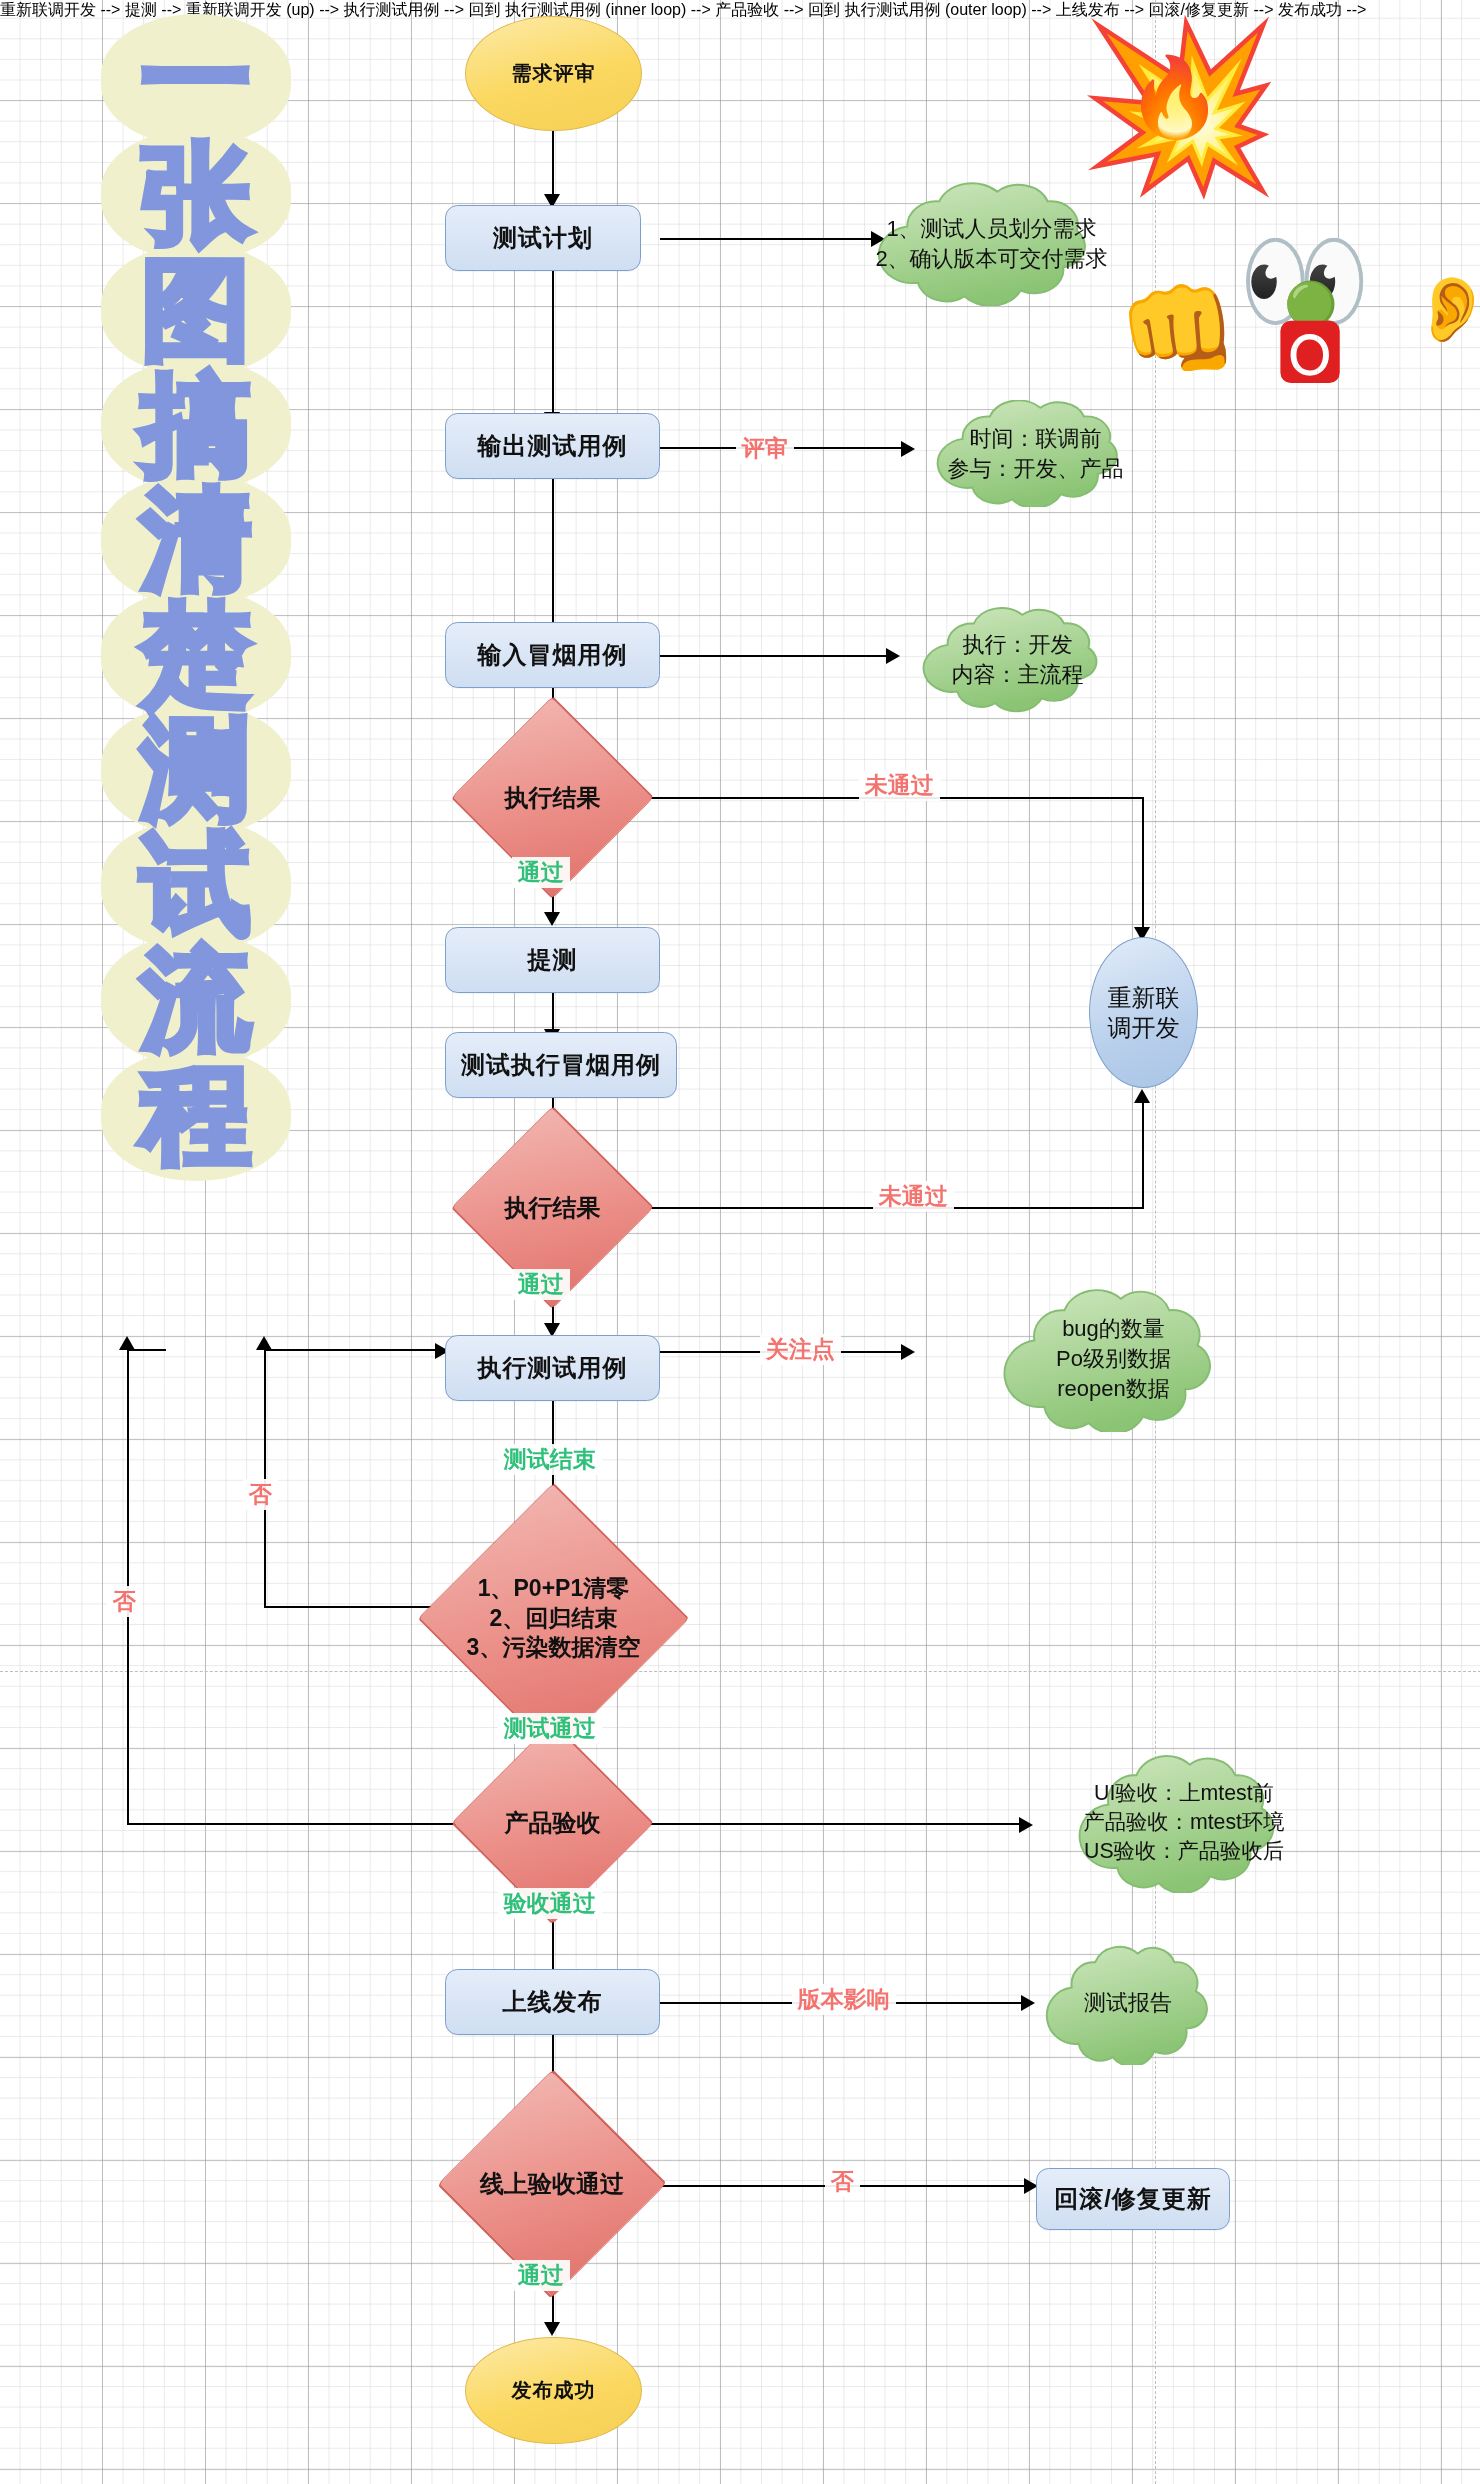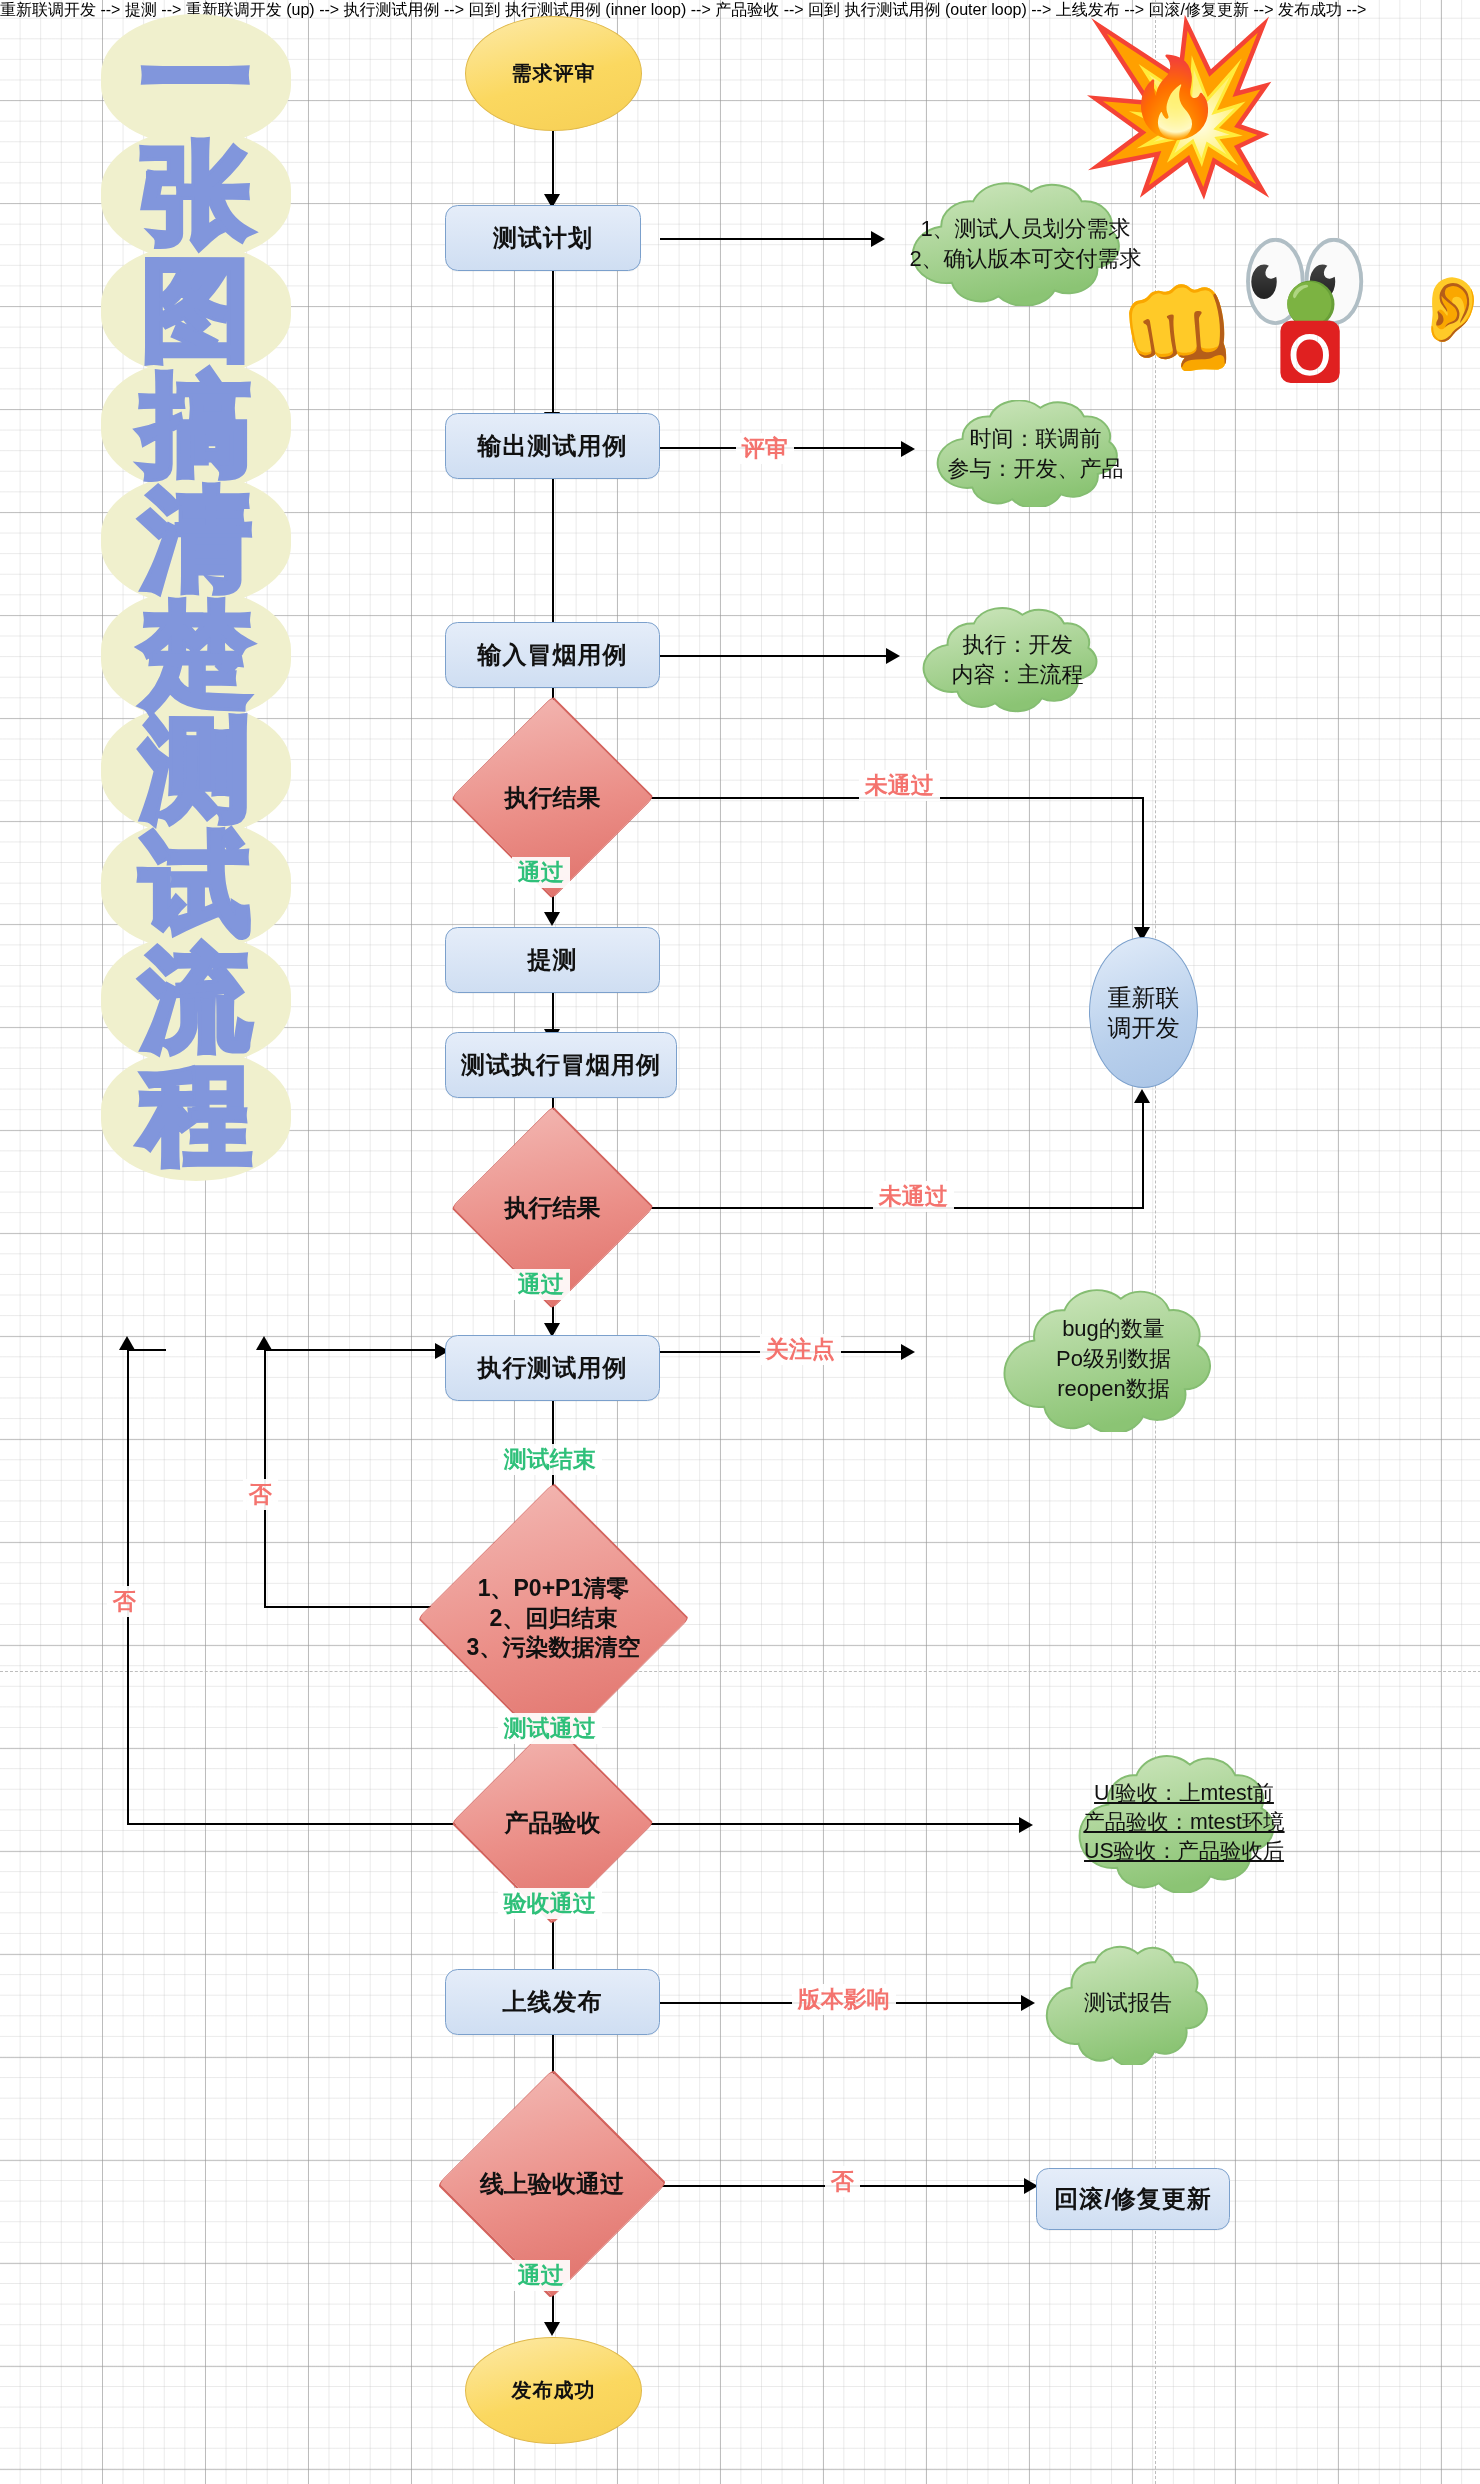--- a/index.html
+++ b/index.html
@@ -314,21 +314,21 @@
 
   <div class="node diamond" style="left:443px;top:2150px;width:218px;height:68px;">
     <div class="dshape" style="transform:rotate(45deg) scale(.74,2.4);"></div>
     <div class="dtxt">线上验收通过</div>
   </div>
 
   <div class="node proc" style="left:1036px;top:2152px;width:194px;height:62px;margin-top:16px;">回滚/修复更新</div>
   <div class="node term" style="left:465px;top:2337px;width:177px;height:107px;">发布成功</div>
 
   
-  <div class="cloud" style="left:885px;top:182px;width:281px;height:124px;">
+  <div class="cloud" style="left:851px;top:182px;width:281px;height:124px;">
     <svg viewBox="0 0 290 128" preserveAspectRatio="none">
       <defs>
           <linearGradient id="cg1" x1="0" y1="0" x2="0.35" y2="1">
         <stop offset="0" stop-color="#cfe7bf"></stop>
             <stop offset="1" stop-color="#8bc474"></stop>
           </linearGradient>
         </defs>
       <path d="M58 46 a30 26 0 0 1 33 -26 a36 28 0 0 1 60 -10 a32 26 0 0 1 52 10 a28 24 0 0 1 30 30
                a26 22 0 0 1 -14 38 a30 24 0 0 1 -44 24 a34 26 0 0 1 -58 6 a30 24 0 0 1 -48 -14
                a26 22 0 0 1 -11 -58 z" fill="url(#cg1)" stroke="#85bd72" stroke-width="2"></path>
@@ -379,21 +379,21 @@
         </defs>
       <path d="M56 56 a29 27 0 0 1 31 -31 a35 30 0 0 1 58 -12 a31 28 0 0 1 50 12 a27 26 0 0 1 29 36
                a25 24 0 0 1 -13 45 a29 26 0 0 1 -43 28 a33 28 0 0 1 -56 7 a29 26 0 0 1 -46 -17
                a25 24 0 0 1 -10 -68 z" fill="url(#cg4)" stroke="#85bd72" stroke-width="2"></path>
     </svg>
     <div class="ctxt">bug的数量
 Po级别数据
 reopen数据</div>
   </div>
 
-  <div class="cloud" style="left:1058px;top:1752px;width:252px;height:141px;text-decoration:underline;">
+  <div class="cloud" style="left:1058px;top:1752px;width:252px;height:141px;">
     <svg viewBox="0 0 260 145" preserveAspectRatio="none">
       <defs>
           <linearGradient id="cg5" x1="0" y1="0" x2="0.35" y2="1">
         <stop offset="0" stop-color="#cfe7bf"></stop>
             <stop offset="1" stop-color="#8bc474"></stop>
           </linearGradient>
         </defs>
       <path d="M52 54 a27 26 0 0 1 29 -30 a33 29 0 0 1 55 -11 a30 27 0 0 1 47 11 a26 25 0 0 1 27 34
                a24 23 0 0 1 -12 43 a28 25 0 0 1 -41 27 a31 27 0 0 1 -53 7 a28 25 0 0 1 -43 -16
                a24 23 0 0 1 -9 -65 z" fill="url(#cg5)" stroke="#85bd72" stroke-width="2"></path>

